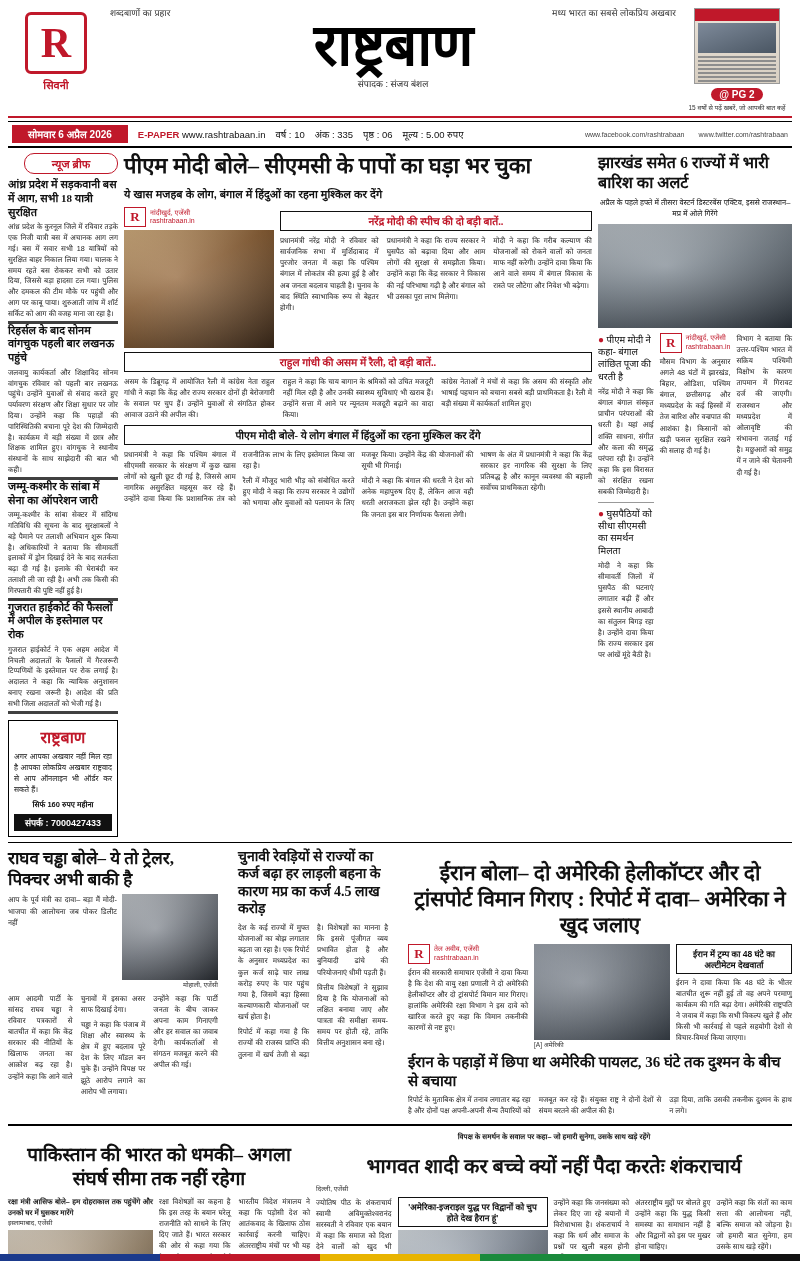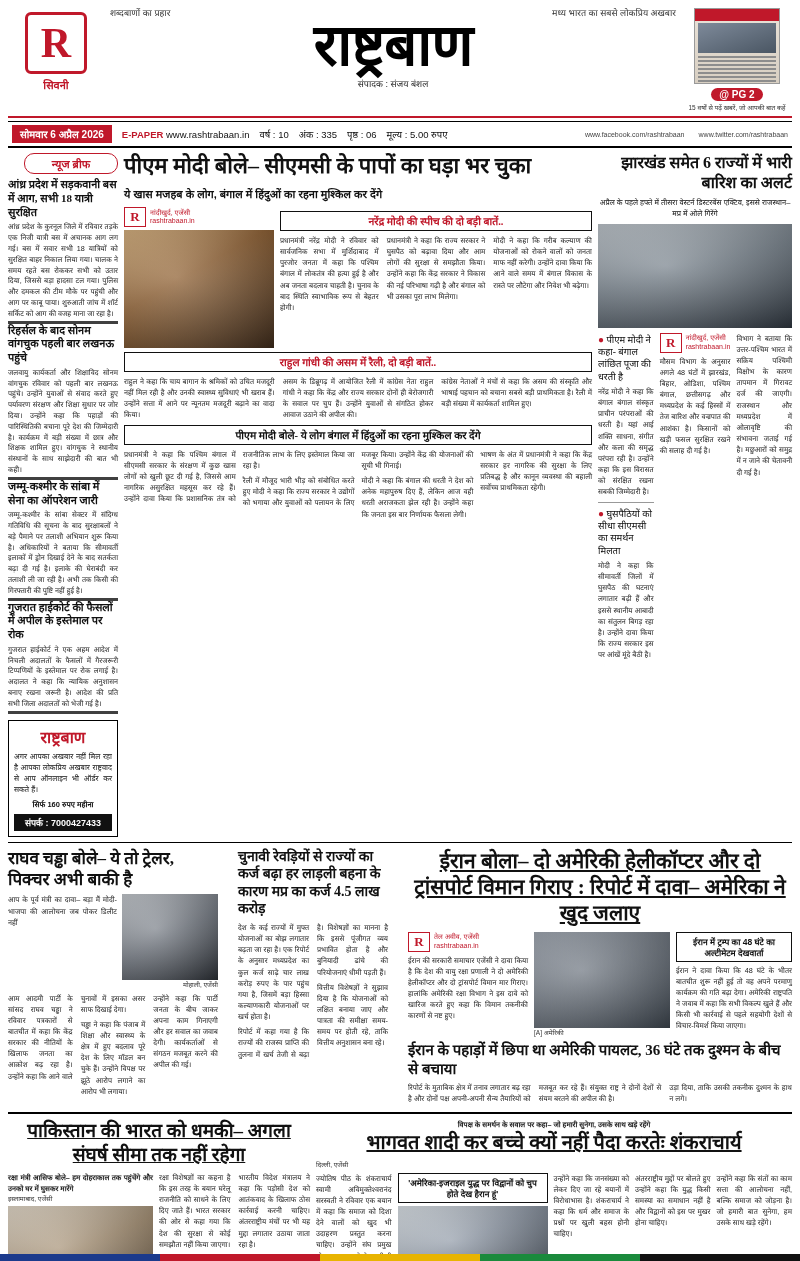--- a/index.html
+++ b/index.html
@@ -47,21 +47,21 @@
     padding:1px 8px; border-radius:9px; margin-top:3px;
   }
   .mast-right-cap { font-size:6.5px; color:#333; line-height:1.25; margin-top:2px; }
 
   
   .infobar {
     display:flex; align-items:center; gap:10px;
     border-top:1px solid #000; border-bottom:2px solid #000;
     padding:3px 4px; margin-top:3px; font-size:9.5px;
   }
-  .infobar .date { background:#c0182a; color:#fff; font-weight:bold; padding:2px 8px; font-size:10px; }
+  .infobar .date { background:#c0182a; color:#fff; font-weight:bold; padding:2px 16px; font-size:10px; }
   .infobar .epaper b { color:#c0182a; }
   .infobar .meta { color:#111; }
   .infobar .spacer { flex:1; }
   .infobar .social { font-size:7px; color:#444; display:flex; gap:14px; }
 
   
   .grid { display:flex; gap:6px; margin-top:5px; }
   .col-left { width:110px; }
   .col-mid { flex:1; }
   .col-right { width:194px; }
@@ -110,34 +110,34 @@
   .cols2 { column-count:2; column-gap:8px; }
   .cols3 { column-count:3; column-gap:8px; }
   .cols4 { column-count:4; column-gap:7px; }
   .body-txt { font-size:7.2px; line-height:1.55; text-align:justify; color:#1a1a1a; }
   .body-txt p { margin:0 0 4px 0; }
 
   .rule { border-top:1px solid #000; margin:5px 0; }
   .rule-thin { border-top:1px solid #999; margin:4px 0; }
 
   
-  .r-head { font-family:"Liberation Serif", serif; font-weight:bold; font-size:16px; line-height:1.25; text-align:right; margin:0 0 4px; }
+  .r-head { font-family:"Liberation Serif", serif; font-weight:bold; font-size:16px; line-height:1.25; text-align:left; margin:0 0 4px; }
   .r-sub { font-size:7.5px; line-height:1.5; text-align:center; margin-bottom:4px; }
   .photo.r1 { height:104px; background:linear-gradient(165deg,#aeb6bd,#6f7a84 45%,#2f3740); }
   .bullet-head { font-weight:normal; font-size:9.5px; line-height:1.3; margin:0 0 3px; font-family:"Liberation Serif", serif; }
   .bullet-dot { color:#c0182a; font-size:10px; }
 
   
   .mid-head2 { font-family:"Liberation Serif", serif; font-weight:bold; font-size:17px; line-height:1.25; margin:0 0 4px; }
   .photo.p2 { height:86px; background:linear-gradient(150deg,#b4b9bf,#6a7079 50%,#2b2f35); }
   .photo.p3 { height:96px; background:linear-gradient(150deg,#8e96a1,#3c444d); }
   .photo.p4 { height:104px; background:linear-gradient(155deg,#d8cdbc,#a08a6d 45%,#4a3c2c); }
   .photo.p5 { height:86px; background:linear-gradient(150deg,#cfd6dc,#8892a0 45%,#3a424c); }
 
-  .wide-head { font-family:"Liberation Serif", serif; font-weight:bold; font-size:21px; line-height:1.25; margin:0 0 5px;text-decoration:underline; }
+  .wide-head { font-family:"Liberation Serif", serif; font-weight:bold; font-size:21px; line-height:1.25; margin:12px 0 5px; }
   .wide-head.c { text-align:center; }
 
   .bottom { display:flex; gap:6px; margin-top:5px; border-top:2px solid #000; padding-top:5px; }
   .bl-left { width:302px; }
   .bl-right { flex:1; }
   .q-box { border:1px solid #111; padding:3px 4px; font-size:8.5px; font-weight:bold; text-align:center; }
   .tiny-cap { font-size:6.5px; color:#333; line-height:1.4; }
 
   .footer-strip { position:absolute; left:0; bottom:0; width:800px; height:7px; display:flex; }
   .footer-strip i { flex:1; }
@@ -249,22 +249,22 @@
           <div class="cols3 body-txt">
             <p>प्रधानमंत्री नरेंद्र मोदी ने रविवार को सार्वजनिक सभा में मुर्शिदाबाद में पुरजोर जनता में कहा कि पश्चिम बंगाल में लोकतंत्र की हत्या हुई है और अब जनता बदलाव चाहती है। चुनाव के बाद स्थिति स्वाभाविक रूप से बेहतर होगी।</p>
             <p>प्रधानमंत्री ने कहा कि राज्य सरकार ने घुसपैठ को बढ़ावा दिया और आम लोगों की सुरक्षा से समझौता किया। उन्होंने कहा कि केंद्र सरकार ने विकास की नई परिभाषा गढ़ी है और बंगाल को भी उसका पूरा लाभ मिलेगा।</p>
             <p>मोदी ने कहा कि गरीब कल्याण की योजनाओं को रोकने वालों को जनता माफ नहीं करेगी। उन्होंने दावा किया कि आने वाले समय में बंगाल विकास के रास्ते पर लौटेगा और निवेश भी बढ़ेगा।</p>
           </div>
         </div>
       </div>
 
       <div class="boxhead">राहुल गांधी की असम में रैली, दो बड़ी बातें..</div>
       <div class="cols3 body-txt">
+        <p>असम के डिब्रूगढ़ में आयोजित रैली में कांग्रेस नेता राहुल गांधी ने कहा कि केंद्र और राज्य सरकार दोनों ही बेरोजगारी के सवाल पर चुप हैं। उन्होंने युवाओं से संगठित होकर आवाज उठाने की अपील की।</p>
         <p>राहुल ने कहा कि चाय बागान के श्रमिकों को उचित मजदूरी नहीं मिल रही है और उनकी स्वास्थ्य सुविधाएं भी खराब हैं। उन्होंने सत्ता में आने पर न्यूनतम मजदूरी बढ़ाने का वादा किया।</p>
-        <p>असम के डिब्रूगढ़ में आयोजित रैली में कांग्रेस नेता राहुल गांधी ने कहा कि केंद्र और राज्य सरकार दोनों ही बेरोजगारी के सवाल पर चुप हैं। उन्होंने युवाओं से संगठित होकर आवाज उठाने की अपील की।</p>
         <p>कांग्रेस नेताओं ने मंचों से कहा कि असम की संस्कृति और भाषाई पहचान को बचाना सबसे बड़ी प्राथमिकता है। रैली में बड़ी संख्या में कार्यकर्ता शामिल हुए।</p>
       </div>
 
       <div class="boxhead dark">पीएम मोदी बोले- ये लोग बंगाल में हिंदुओं का रहना मुश्किल कर देंगे</div>
       <div class="cols4 body-txt">
         <p>प्रधानमंत्री ने कहा कि पश्चिम बंगाल में सीएमसी सरकार के संरक्षण में कुछ खास लोगों को खुली छूट दी गई है, जिससे आम नागरिक असुरक्षित महसूस कर रहे हैं। उन्होंने दावा किया कि प्रशासनिक तंत्र को राजनीतिक लाभ के लिए इस्तेमाल किया जा रहा है।</p>
         <p>रैली में मौजूद भारी भीड़ को संबोधित करते हुए मोदी ने कहा कि राज्य सरकार ने उद्योगों को भगाया और युवाओं को पलायन के लिए मजबूर किया। उन्होंने केंद्र की योजनाओं की सूची भी गिनाई।</p>
         <p>मोदी ने कहा कि बंगाल की धरती ने देश को अनेक महापुरुष दिए हैं, लेकिन आज वही धरती अराजकता झेल रही है। उन्होंने कहा कि जनता इस बार निर्णायक फैसला लेगी।</p>
         <p>भाषण के अंत में प्रधानमंत्री ने कहा कि केंद्र सरकार हर नागरिक की सुरक्षा के लिए प्रतिबद्ध है और कानून व्यवस्था की बहाली सर्वोच्च प्राथमिकता रहेगी।</p>
       </div>

